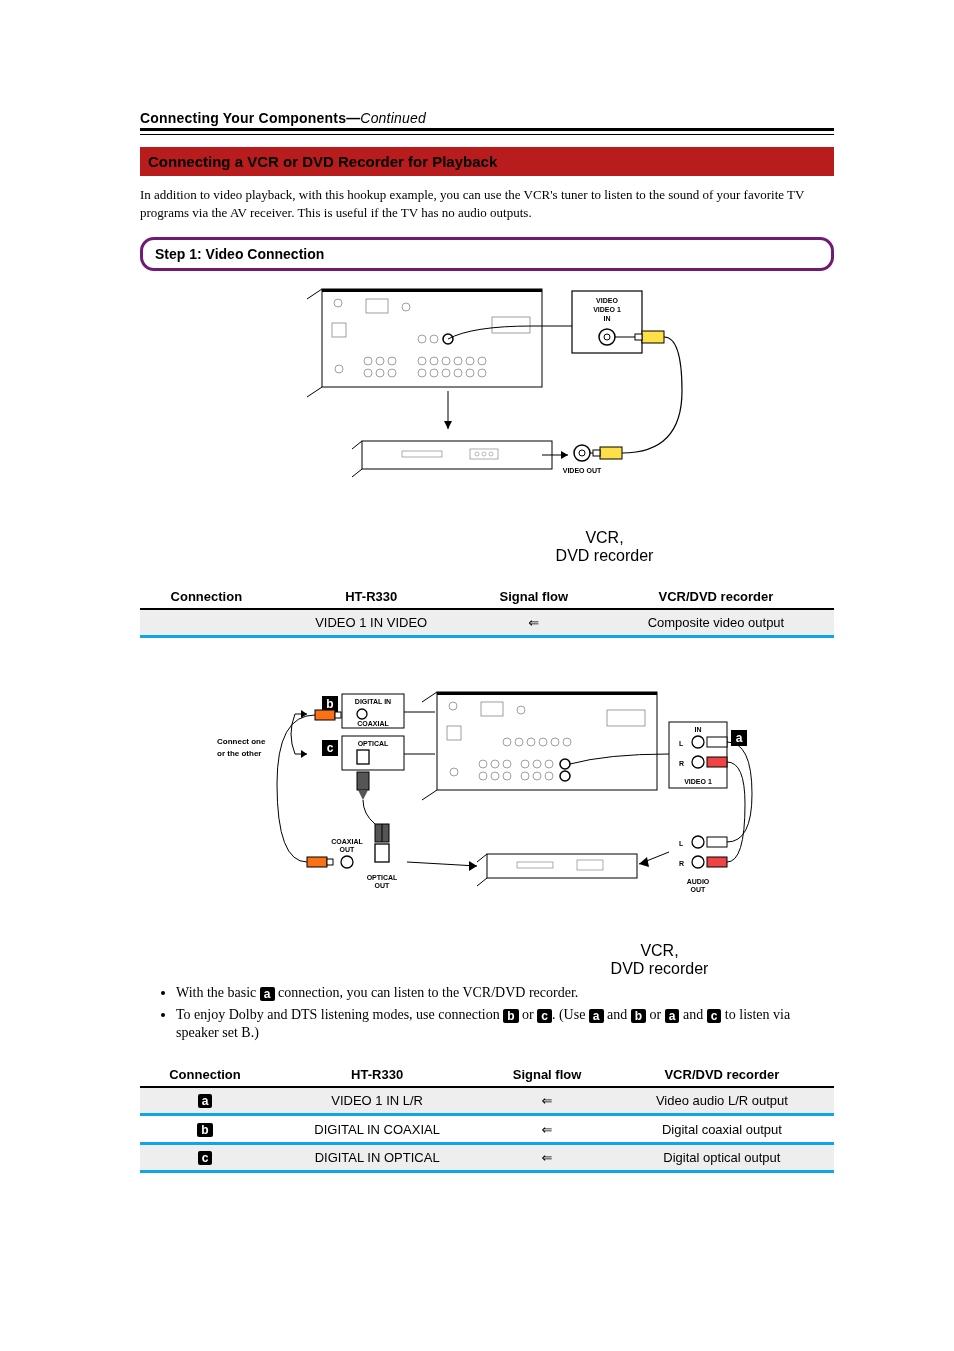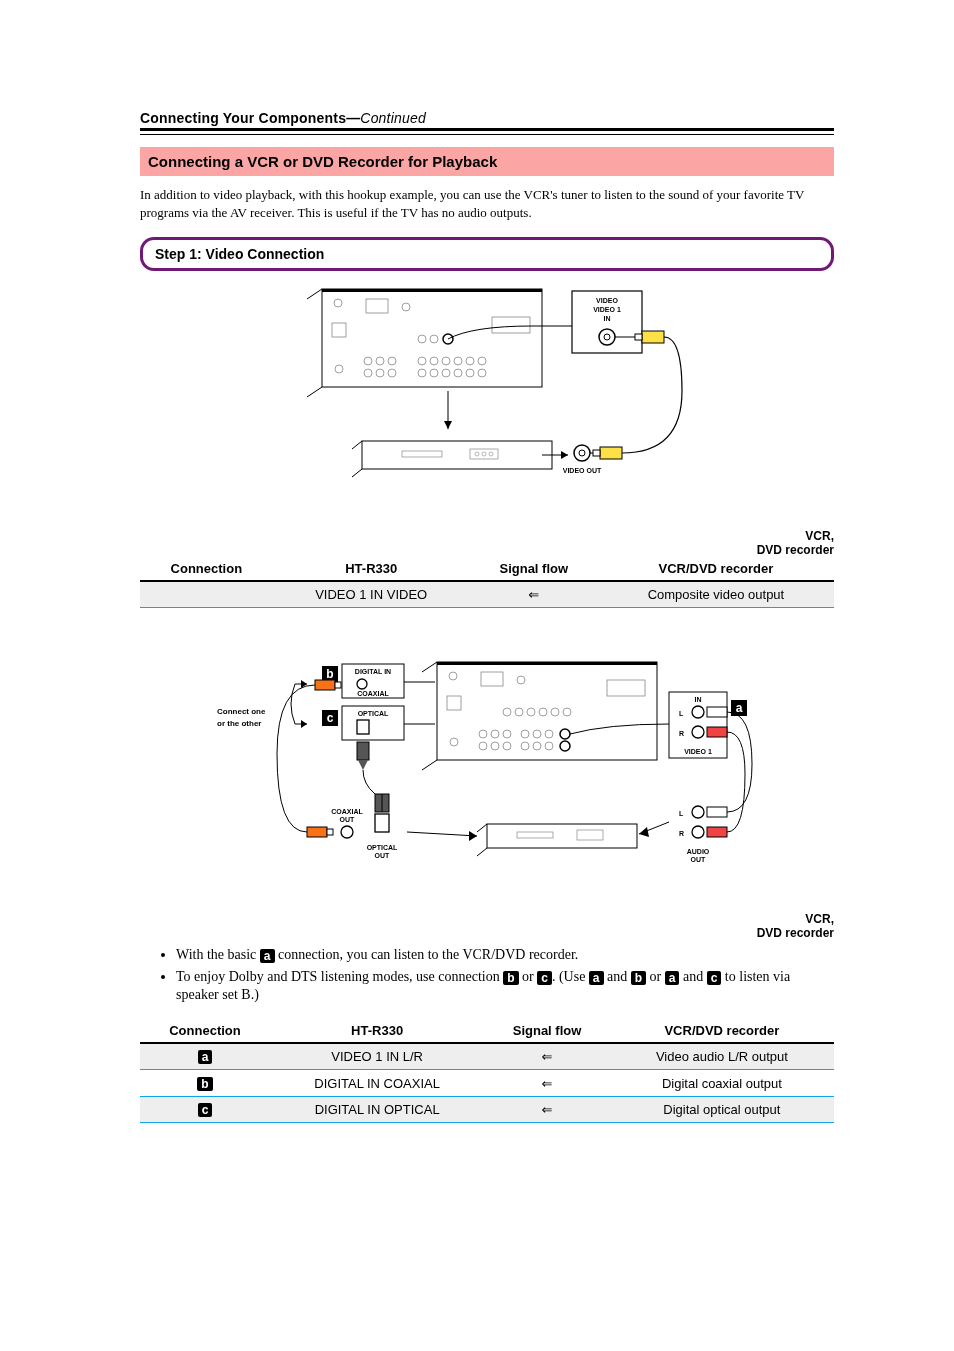--- a/index.html
+++ b/index.html
@@ -1,30 +1,30 @@
 <!DOCTYPE html>
 <html><head>
 <meta charset="utf-8">
 <style>
 body{margin:0;background:#fff;font-family:"Times New Roman",serif;color:#000;width:954px}
 .page{padding:110px 120px 60px 140px}
 .component-heading{font-family:Arial,Helvetica,sans-serif;font-size:14px;font-weight:bold;letter-spacing:0.2px}
 .component-heading .cont{font-style:italic;font-weight:normal}
 .hr-heavy{border:0;border-top:3px solid #000;border-bottom:1px solid #000;margin:2px 0 12px 0;height:3px}
-.section-bar{background:#fca5a5;font-family:Arial,Helvetica,sans-serif;font-weight:bold;font-size:15px;padding:6px 8px;margin-bottom:10px}
+.section-bar{background:#b91c1c;font-family:Arial,Helvetica,sans-serif;font-weight:bold;font-size:15px;padding:6px 8px;margin-bottom:10px}
 p.intro{font-size:13px;line-height:1.35;margin:0 0 14px 0}
 .step-capsule{border:3px solid #701a75;border-radius:14px;padding:6px 12px 6px 12px;margin:16px 0 8px 0}
 .step-title{font-family:Arial,Helvetica,sans-serif;font-weight:bold;font-size:14px}
 .step-body{font-size:14px;margin-top:2px}
 .marker{display:inline-block;background:#000;color:#fff;font-family:Arial,Helvetica,sans-serif;font-weight:bold;font-size:12px;padding:0 4px;border-radius:2px;line-height:14px;height:14px;vertical-align:middle}
 .diagram{margin:10px auto 8px auto;display:block}
-.caption{font-family:Arial,Helvetica,sans-serif;font-weight:bold;font-size:12px;text-align:right}
-.tbl{width:100%;border-collapse:collapse;font-family:Arial,Helvetica,sans-serif;font-size:13px;margin-top:0}
+.caption{font-family:Arial,Helvetica,sans-serif;font-weight:normal;font-size:16px;text-align:center}
+.tbl{width:100%;border-collapse:collapse;font-family:Arial,Helvetica,sans-serif;font-size:13px;margin-top:20px}
 .tbl th{font-weight:bold;text-align:center;border-bottom:2px solid #000;padding:4px 6px}
-.tbl td{text-align:center;padding:5px 6px;border-bottom:1px solid #0ea5e9}
+.tbl td{text-align:center;padding:5px 6px;border-bottom:3px solid #0ea5e9}
 .tbl tr.shade td{background:#eee}
 ul.notes{padding-left:20px;margin:6px 0 14px 0}
 ul.notes li{font-size:14px;margin:4px 16px;line-height:1.3}
 .page-num{font-family:Arial,Helvetica,sans-serif;font-size:19px;margin-top:60px}
 .small-txt{font-family:Arial,Helvetica,sans-serif;font-size:8px;font-weight:bold}
 .tiny-txt{font-family:Arial,Helvetica,sans-serif;font-size:7px;font-weight:bold}
 </style>
 </head>
 <body>
 

